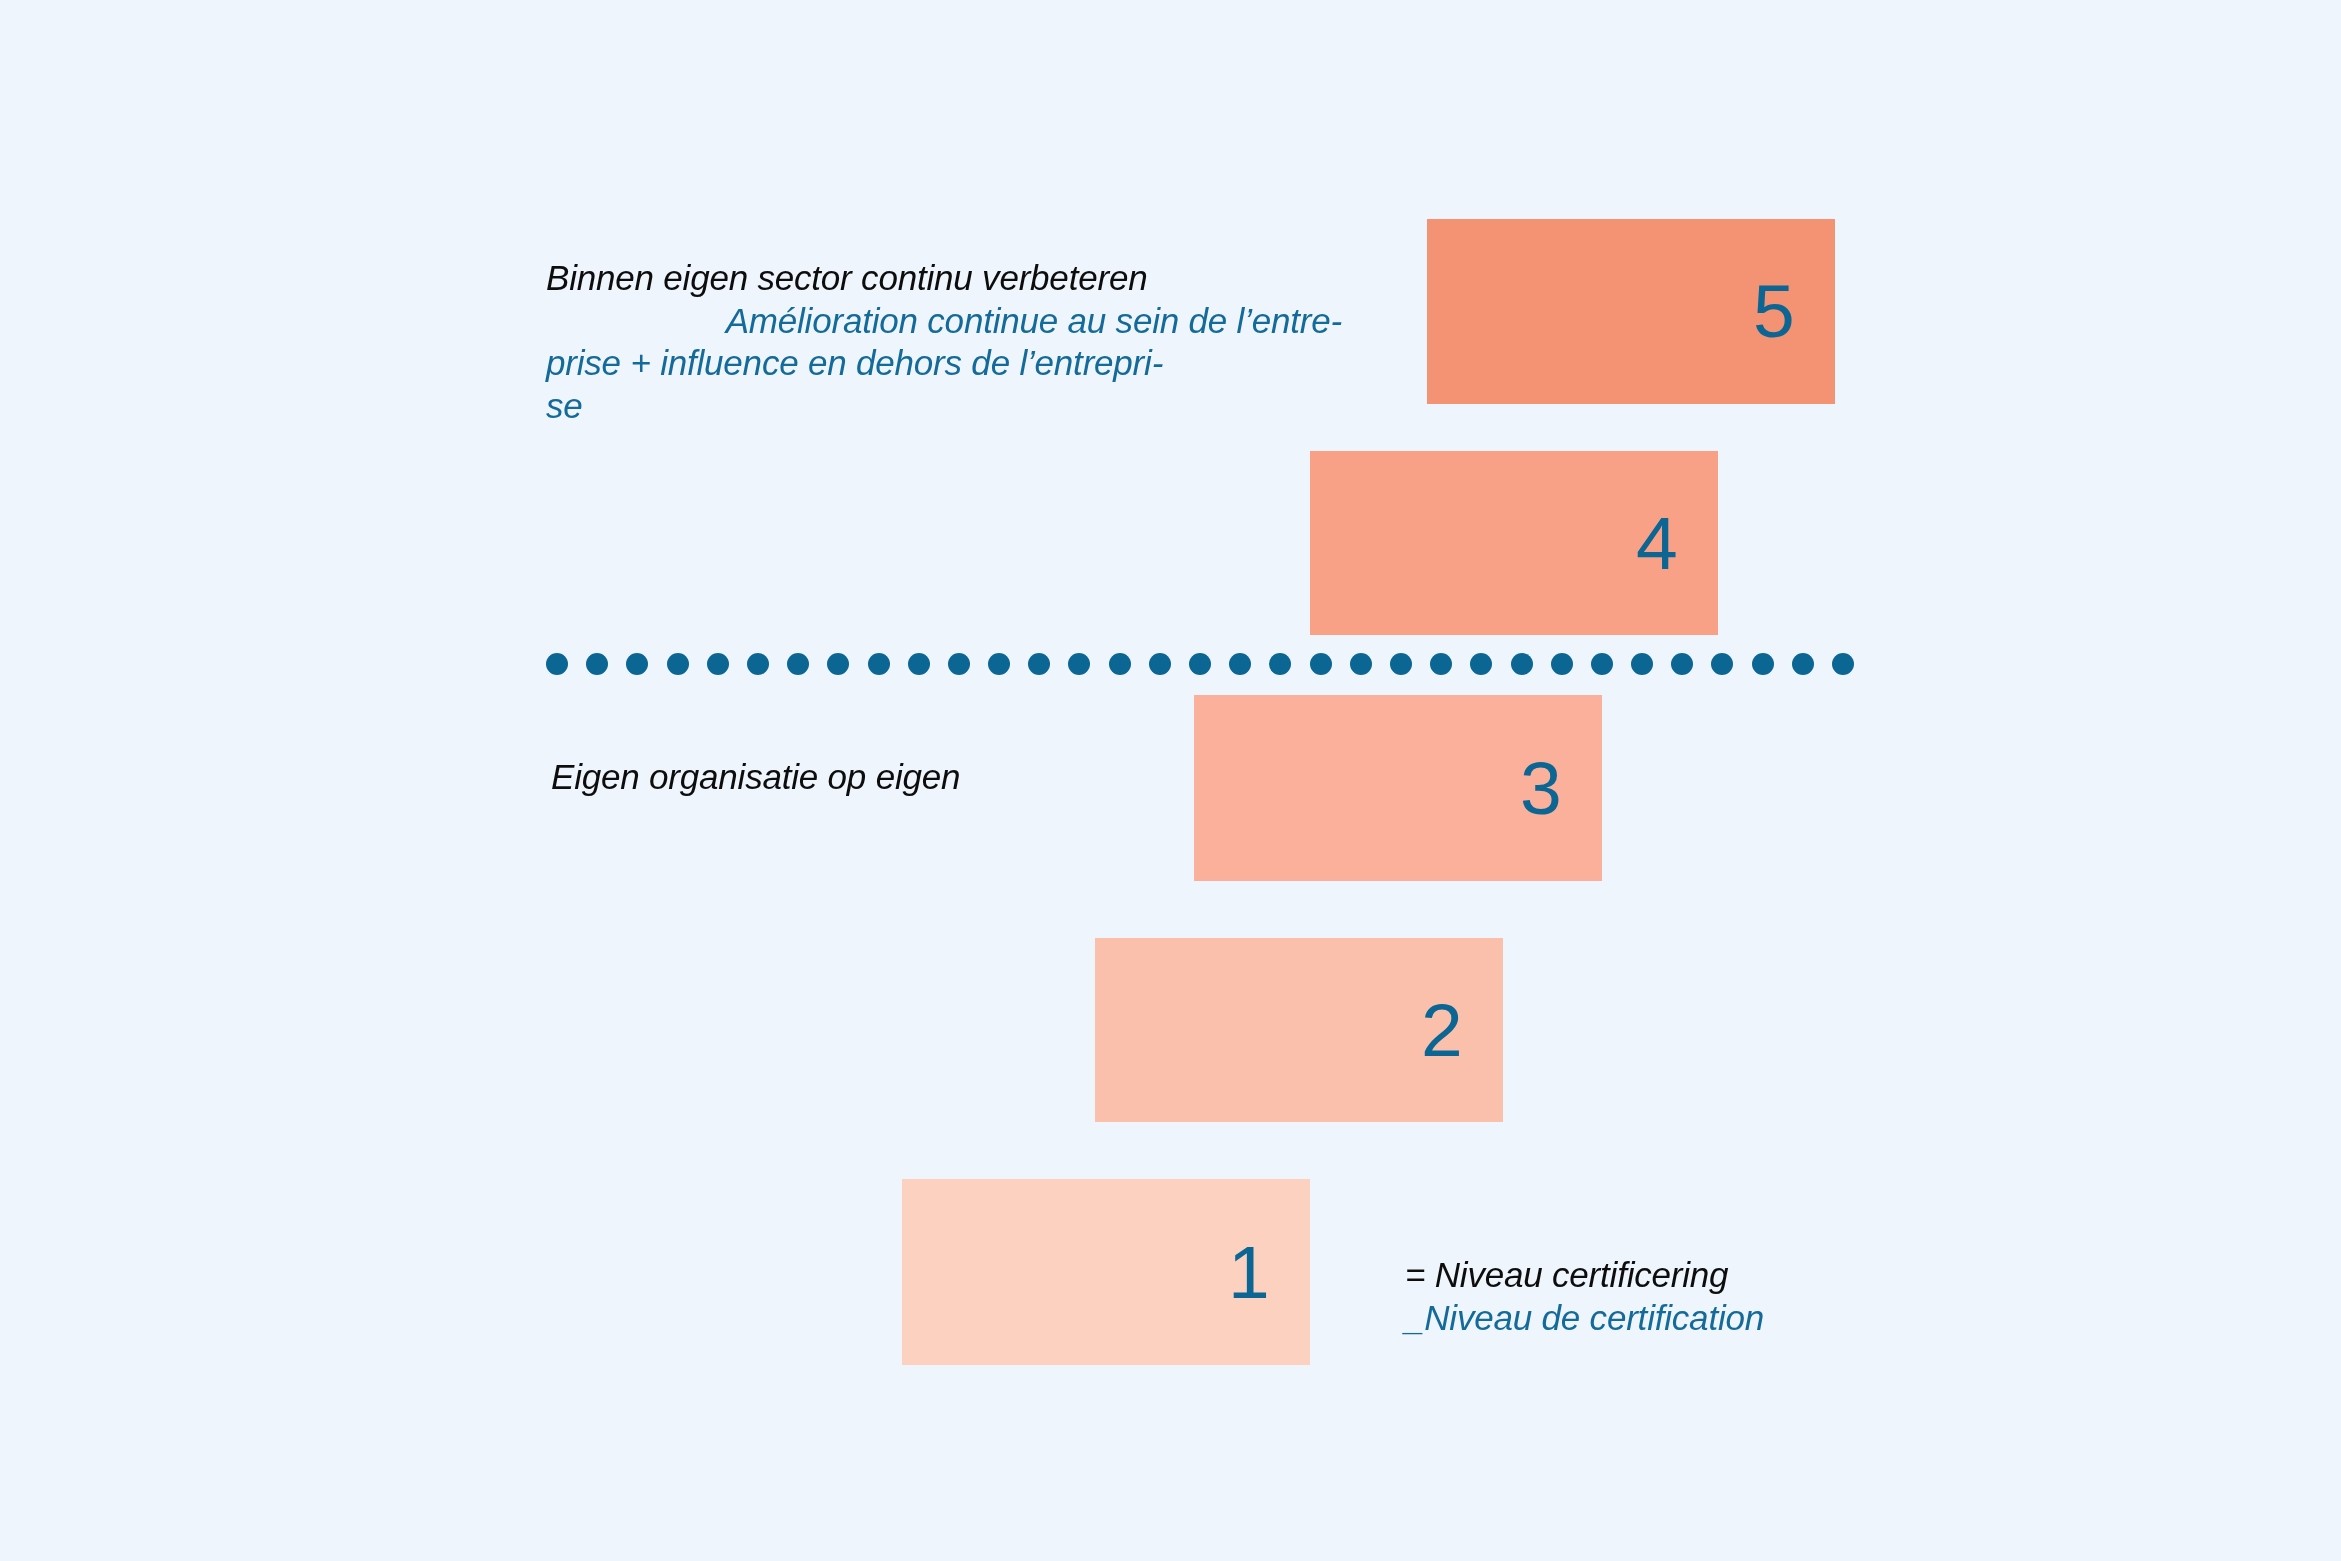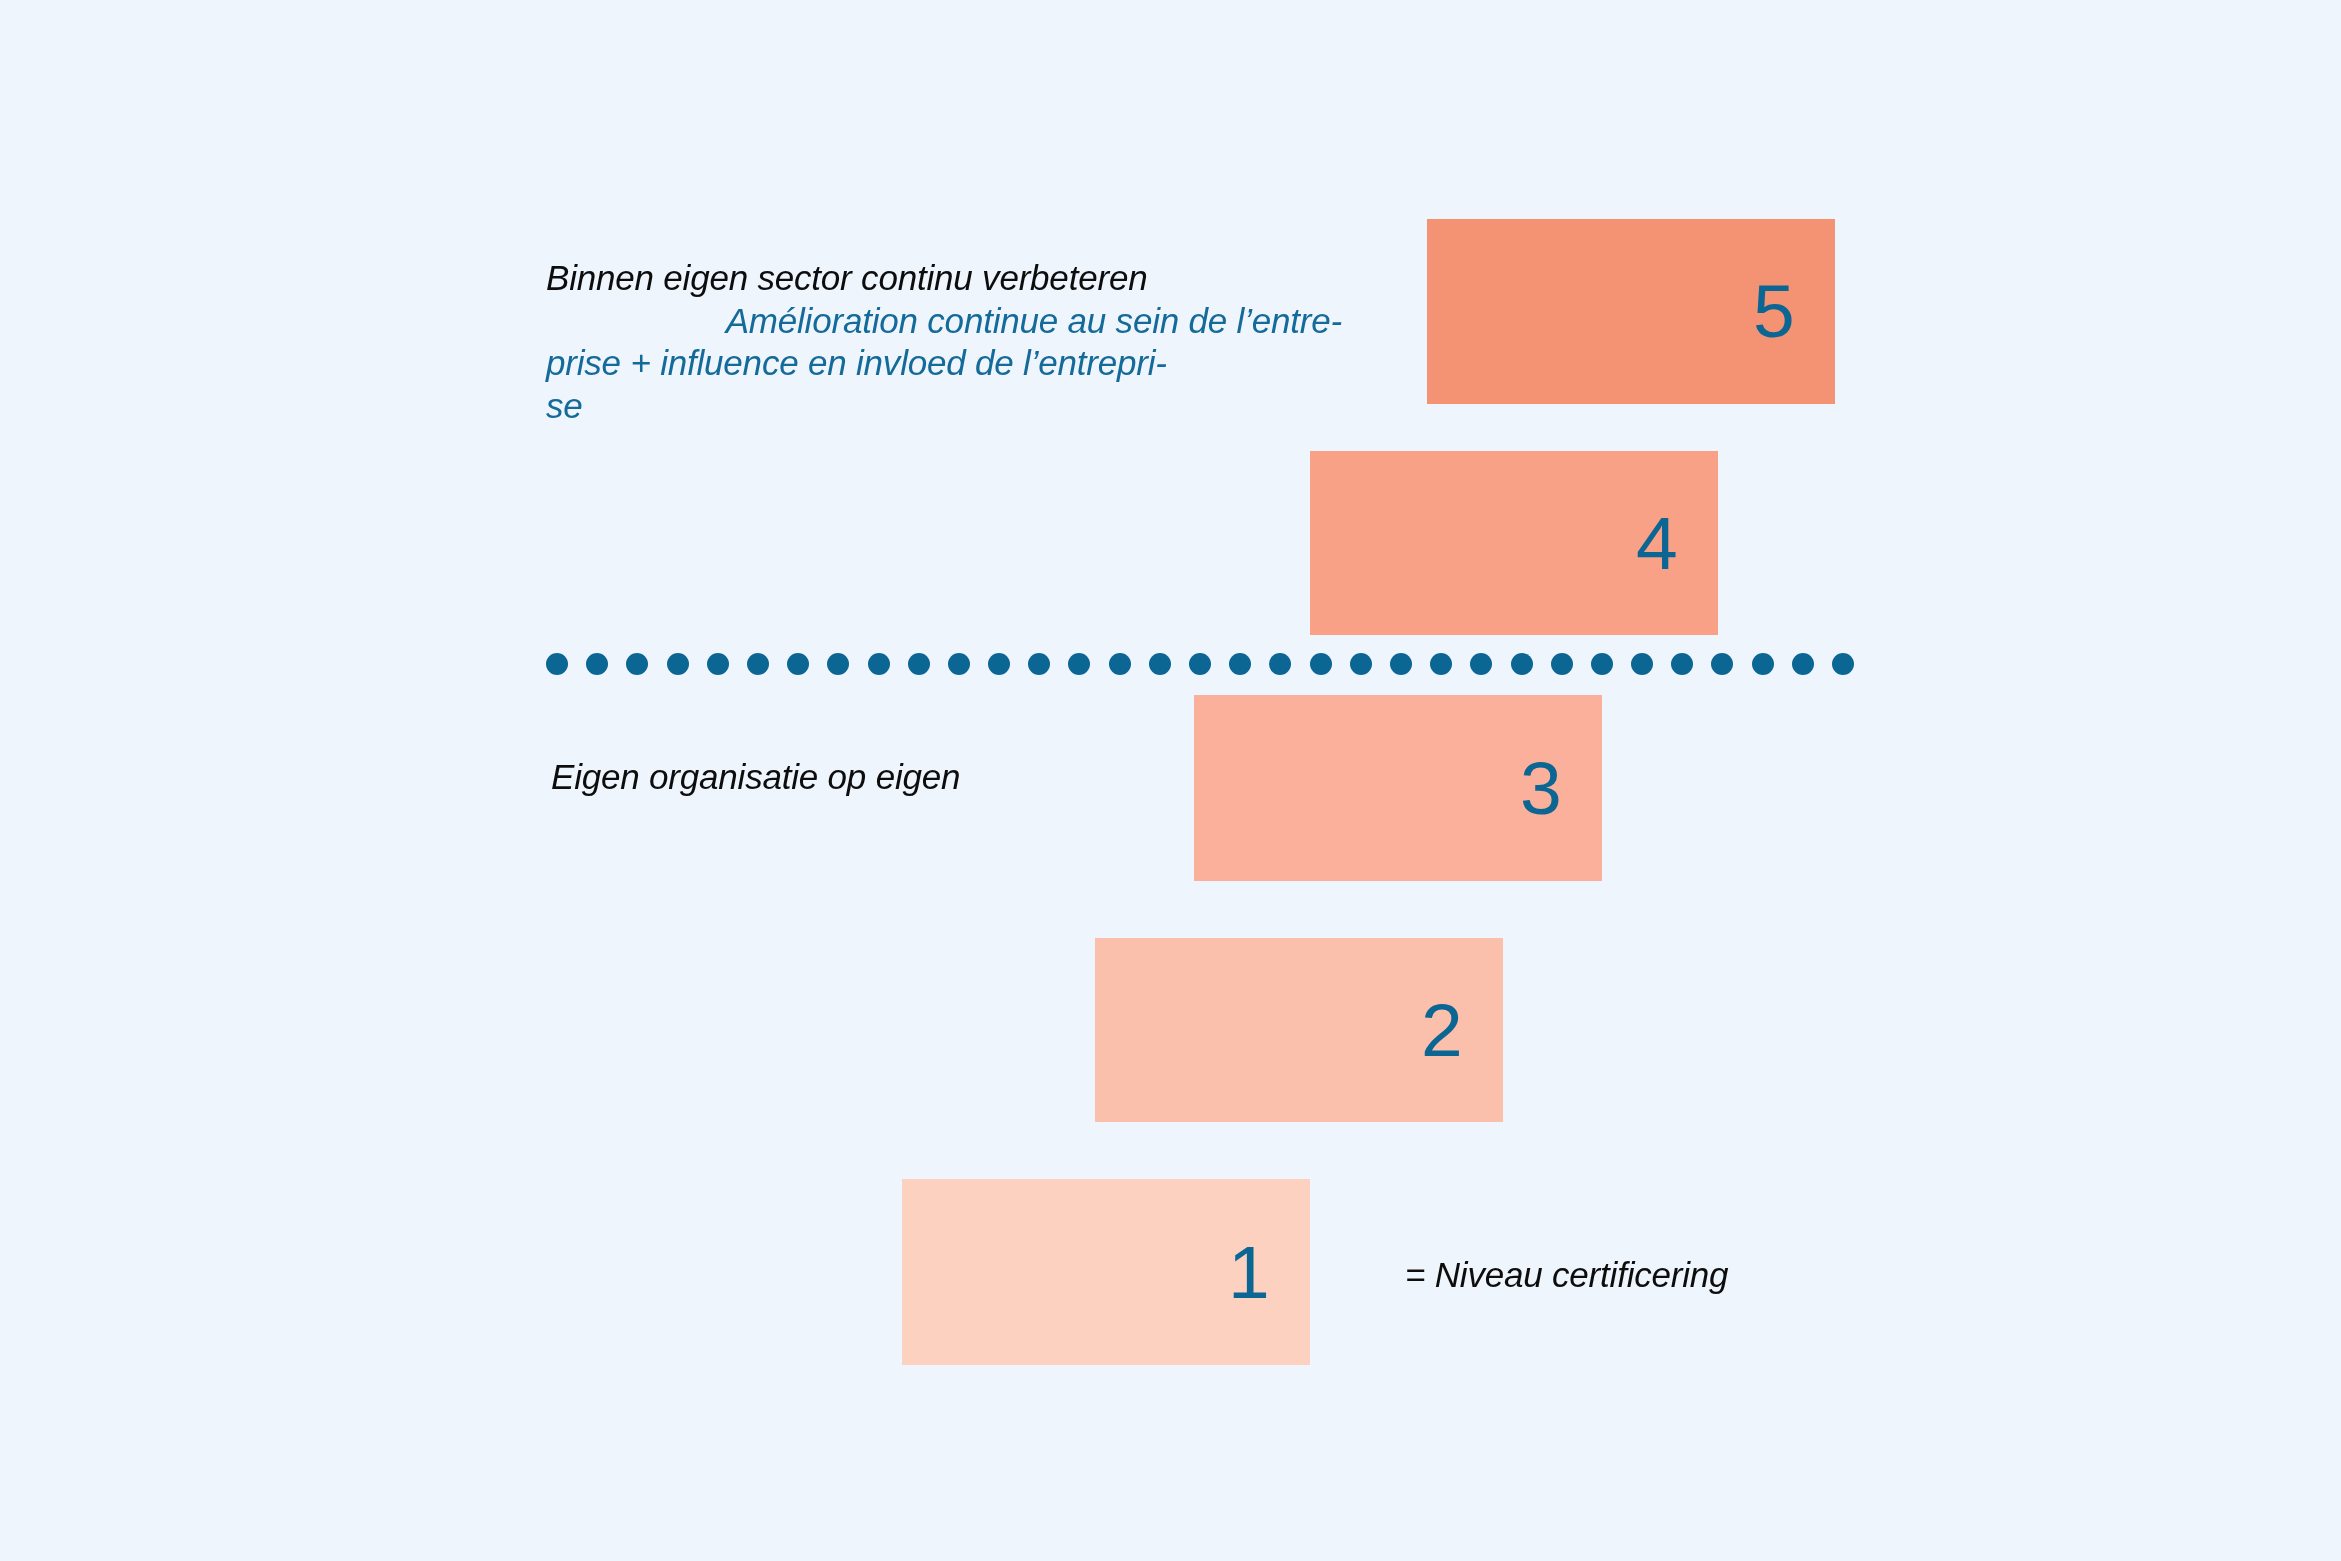--- a/index.html
+++ b/index.html
@@ -149,26 +149,27 @@
       <span class="dot" style="background: rgb(12, 102, 148);"></span>
       <span class="dot" style="background: rgb(12, 102, 148);"></span>
       <span class="dot" style="background: rgb(12, 102, 148);"></span>
       <span class="dot" style="background: rgb(12, 102, 148);"></span>
       <span class="dot" style="background: rgb(12, 102, 148);"></span>
     </div>
 
   <div class="text-block" id="upper-text-block">
     <div class="line-nl" style="color: rgb(13, 13, 13);">Binnen eigen sector continu verbeteren</div>
     <div class="line-fr" style="color: rgb(20, 106, 153); text-align: right;">Amélioration continue au sein de l’entre-</div>
-    <div class="line-fr" style="color: rgb(20, 106, 153);">prise + influence en invloed de l’entrepri-</div>
+    <div class="line-fr" style="color: rgb(20, 106, 153);">prise + influence en dehors de l’entrepri-</div>
     <div class="line-fr" style="color: rgb(20, 106, 153);">se</div>
   </div>
 
   <div class="text-block" id="middle-text-block">
     <div class="line-nl" style="color: rgb(13, 13, 13);">Eigen organisatie op eigen</div>
   </div>
 
   <div class="text-block" id="legend-text-block">
     <div class="line-nl" style="color: rgb(13, 13, 13);">= Niveau certificering</div>
+    <div class="line-fr" style="color: rgb(20, 106, 153);">_Niveau de certification</div>
   </div>
 
 </div>
 
 
 </body></html>

